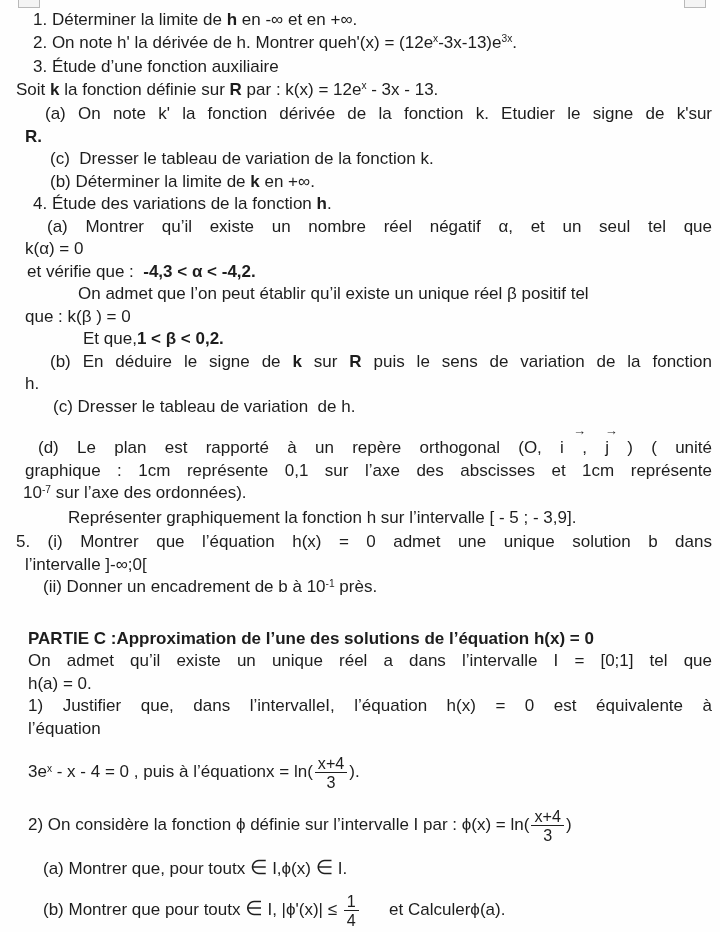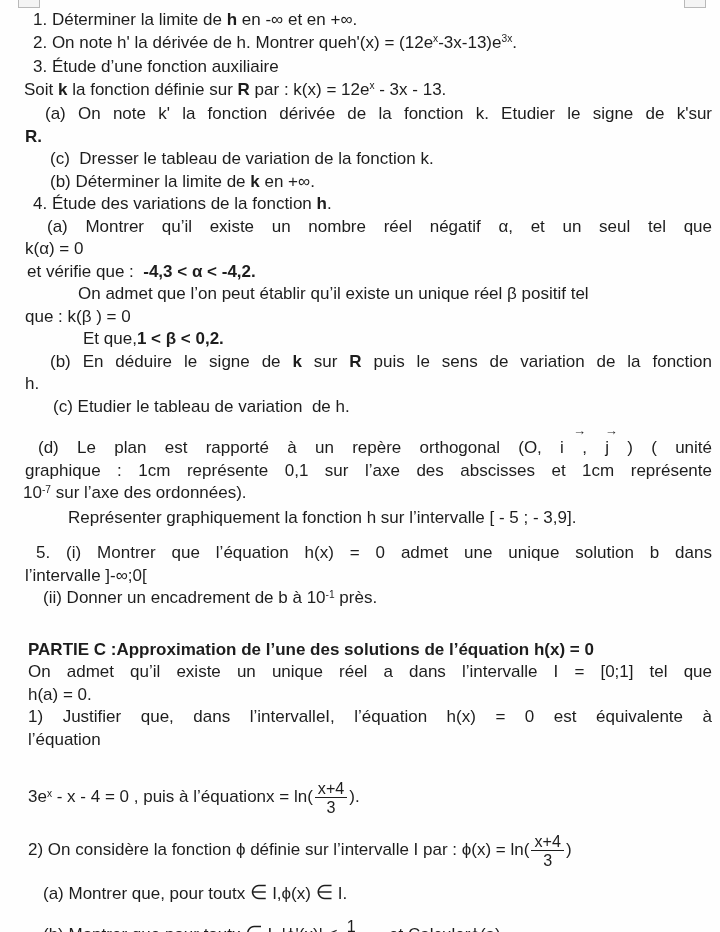--- a/index.html
+++ b/index.html
@@ -51,46 +51,46 @@
 </head>
 <body>
 
 <div class="page">
   <div class="artifact tl"></div>
   <div class="artifact tr"></div>
   <div class="content">
       <div class="line" style="padding-left: 33px;"><span>1. Déterminer la limite de </span><span class="bold">h</span><span> en -∞ et en +∞.</span></div>
       <div class="line" style="padding-left: 33px;"><span>2. On note h' la dérivée de h. Montrer queh'(x) = (12e</span><span class="sup">x</span><span>-3x-13)e</span><span class="sup">3x</span><span>.</span></div>
       <div class="line" style="padding-left: 33px;"><span>3. Étude d’une fonction auxiliaire</span></div>
-      <div class="line" style="padding-left: 24px;"><span>Soit </span><span class="bold">k</span><span> la fonction définie sur </span><span class="bold">R</span><span> par : k(x) = 12e</span><span class="sup">x</span><span> - 3x - 13.</span></div>
+      <div class="line" style="padding-left: 16px;"><span>Soit </span><span class="bold">k</span><span> la fonction définie sur </span><span class="bold">R</span><span> par : k(x) = 12e</span><span class="sup">x</span><span> - 3x - 13.</span></div>
       <div class="line just" style="padding-left: 45px;"><span>(a) On note k' la fonction dérivée de la fonction k. Etudier le signe de k'sur</span></div>
       <div class="line" style="padding-left: 25px;"><span class="bold">R.</span></div>
       <div class="line" style="padding-left: 50px;"><span>(c)  Dresser le tableau de variation de la fonction k.</span></div>
       <div class="line" style="padding-left: 50px;"><span>(b) Déterminer la limite de </span><span class="bold">k</span><span> en +∞.</span></div>
       <div class="line" style="padding-left: 33px;"><span>4. Étude des variations de la fonction </span><span class="bold">h</span><span>.</span></div>
       <div class="line just" style="padding-left: 47px;"><span>(a) Montrer qu’il existe un nombre réel négatif α, et un seul tel que</span></div>
       <div class="line" style="padding-left: 25px;"><span>k(α) = 0</span></div>
       <div class="line" style="padding-left: 27px;"><span>et vérifie que :  </span><span class="bold">-4,3 &lt; α &lt; -4,2.</span></div>
       <div class="line" style="padding-left: 78px;"><span>On admet que l’on peut établir qu’il existe un unique réel β positif tel</span></div>
       <div class="line" style="padding-left: 25px;"><span>que : k(β ) = 0</span></div>
       <div class="line" style="padding-left: 83px;"><span>Et que,</span><span class="bold">1 &lt; β &lt; 0,2.</span></div>
       <div class="line just" style="padding-left: 50px;"><span>(b) En déduire le signe de </span><span class="bold">k</span><span> sur </span><span class="bold">R</span><span> puis le sens de variation de la fonction</span></div>
       <div class="line" style="padding-left: 25px;"><span>h.</span></div>
-      <div class="line" style="padding-left: 53px;"><span>(c) Etudier le tableau de variation  de h.</span></div>
+      <div class="line" style="padding-left: 53px;"><span>(c) Dresser le tableau de variation  de h.</span></div>
       <div class="line arrows" style="padding-left: 573px; margin-top: 6px;"><span>→   →</span></div>
       <div class="line just" style="padding-left: 38px;"><span>(d) Le plan est rapporté à un repère orthogonal (O, i , j ) ( unité</span></div>
       <div class="line just" style="padding-left: 25px;"><span>graphique : 1cm représente 0,1 sur l’axe des abscisses et 1cm représente</span></div>
       <div class="line" style="padding-left: 23px;"><span>10</span><span class="sup">-7</span><span> sur l’axe des ordonnées).</span></div>
       <div class="line" style="padding-left: 68px;"><span>Représenter graphiquement la fonction h sur l’intervalle [ - 5 ; - 3,9].</span></div>
-      <div class="line just" style="padding-left: 36px; margin-top: 13px;"><span>5. (i)  Montrer que l’équation h(x) = 0 admet une unique solution b dans</span></div>
+      <div class="line just" style="padding-left: 16px; margin-top: 2px;"><span>5. (i)  Montrer que l’équation h(x) = 0 admet une unique solution b dans</span></div>
       <div class="line" style="padding-left: 25px;"><span>l’intervalle ]-∞;0[</span></div>
       <div class="line" style="padding-left: 43px;"><span>(ii) Donner un encadrement de b à 10</span><span class="sup">-1</span><span> près.</span></div>
       <div class="line" style="padding-left: 28px; margin-top: 27px;"><span class="bold">PARTIE C :Approximation de l’une des solutions de l’équation h(x) = 0</span></div>
       <div class="line just" style="padding-left: 28px;"><span>On admet qu’il existe un unique réel a dans l’intervalle I = [0;1] tel que</span></div>
       <div class="line" style="padding-left: 28px;"><span>h(a) = 0.</span></div>
       <div class="line just" style="padding-left: 28px;"><span>1)  Justifier que, dans l’intervalleI, l’équation h(x) = 0 est équivalente à</span></div>
       <div class="line" style="padding-left: 28px;"><span>l’équation</span></div>
-      <div class="line" style="padding-left: 28px; margin-top: 28px;"><span>3e</span><span class="sup">x</span><span> - x - 4 = 0 , puis à l’équationx = ln(</span><span class="frac"><span class="fn">x+4</span><span class="fd">3</span></span><span>).</span></div>
+      <div class="line" style="padding-left: 28px; margin-top: 14px;"><span>3e</span><span class="sup">x</span><span> - x - 4 = 0 , puis à l’équationx = ln(</span><span class="frac"><span class="fn">x+4</span><span class="fd">3</span></span><span>).</span></div>
       <div class="line" style="padding-left: 28px; margin-top: 16px;"><span>2) On considère la fonction ϕ définie sur l’intervalle I par : ϕ(x) = ln(</span><span class="frac"><span class="fn">x+4</span><span class="fd">3</span></span><span>)</span></div>
       <div class="line" style="padding-left: 43px; margin-top: 13px;"><span>(a) Montrer que, pour toutx </span><span class="big">∈</span><span> I,ϕ(x) </span><span class="big">∈</span><span> I.</span></div>
       <div class="line" style="padding-left: 43px; margin-top: 11px;"><span>(b) Montrer que pour toutx </span><span class="big">∈</span><span> I, |ϕ'(x)| ≤ </span><span class="frac"><span class="fn">1</span><span class="fd">4</span></span><span>      et Calculerϕ(a).</span></div>
     </div>
 </div>
 
 </body></html>

